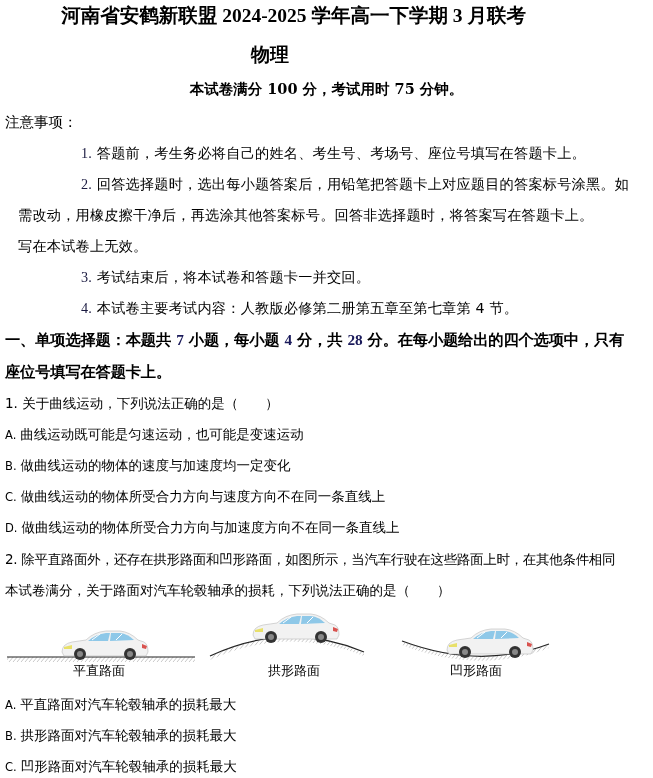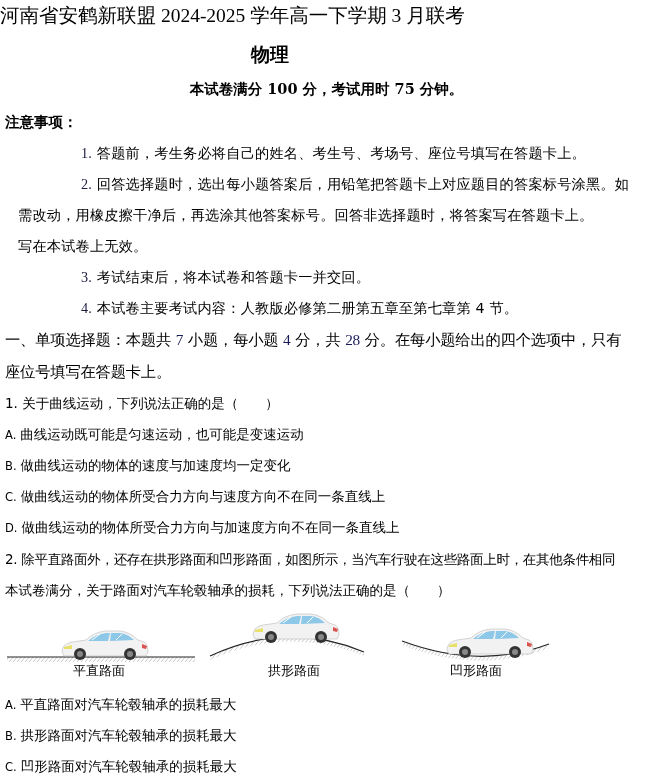--- a/index.html
+++ b/index.html
@@ -2,42 +2,42 @@
 <html><head>
 <meta charset="utf-8">
 <style>
   html, body { margin: 0; padding: 0; background: #ffffff; }
   body {
     width: 653px; height: 778px; overflow: hidden; position: relative;
     color: #000; font-family: "DejaVu Serif", "Liberation Serif", serif;
   }
   .line { position: absolute; left: 0; white-space: nowrap; }
   .title {
-    top: 2px; left: 0; width: 526px; text-align: left;
+    top: 2px; left: 0; width: 526px; text-align: right;
     font-family: "Liberation Serif", "DejaVu Serif", serif;
-    font-weight: normal; font-size: 19.5px; letter-spacing: 0px;
+    font-weight: bold; font-size: 19.5px; letter-spacing: 0px;
   }
   .subject {
     top: 42px; width: 540px; text-align: center;
     font-weight: bold; font-size: 19px;
   }
   .info {
     top: 80px; width: 653px; text-align: center;
     font-weight: bold; font-size: 14.5px;
   }
-  .notes-head { top: 113px; left: 5px; font-weight: bold; font-size: 14.5px; }
+  .notes-head { top: 113px; left: 5px; font-weight: normal; font-size: 14.5px; }
   .note {
     font-family: "DejaVu Sans", "Liberation Sans", sans-serif;
     font-size: 14.2px; letter-spacing: 0.2px;
   }
   .note .num { font-family: "Liberation Serif", serif; color: #1a1a40; }
   .indent { left: 37px; margin-left: 44px; }
   .flush { left: 5px; margin-left: 13px; }
   .section {
-    font-weight: normal; font-size: 15.3px; left: 5px;
+    font-weight: bold; font-size: 15.3px; left: 5px;
     font-family: "DejaVu Serif", serif; letter-spacing: -0.2px;
   }
   .section .n { color: #1a1a5a; font-family: "Liberation Serif", serif; }
   .q {
     left: 5px; font-family: "DejaVu Sans", "Liberation Sans", sans-serif;
     font-size: 13.5px; letter-spacing: 0px;
   }
   .opt { left: 5px; font-family: "DejaVu Sans", "Liberation Sans", sans-serif; font-size: 13.5px; }
   .opt .letter { font-size: 11.5px; margin-right: 4px; }
   .figure { position: absolute; top: 608px; left: 0; width: 653px; height: 78px; }

